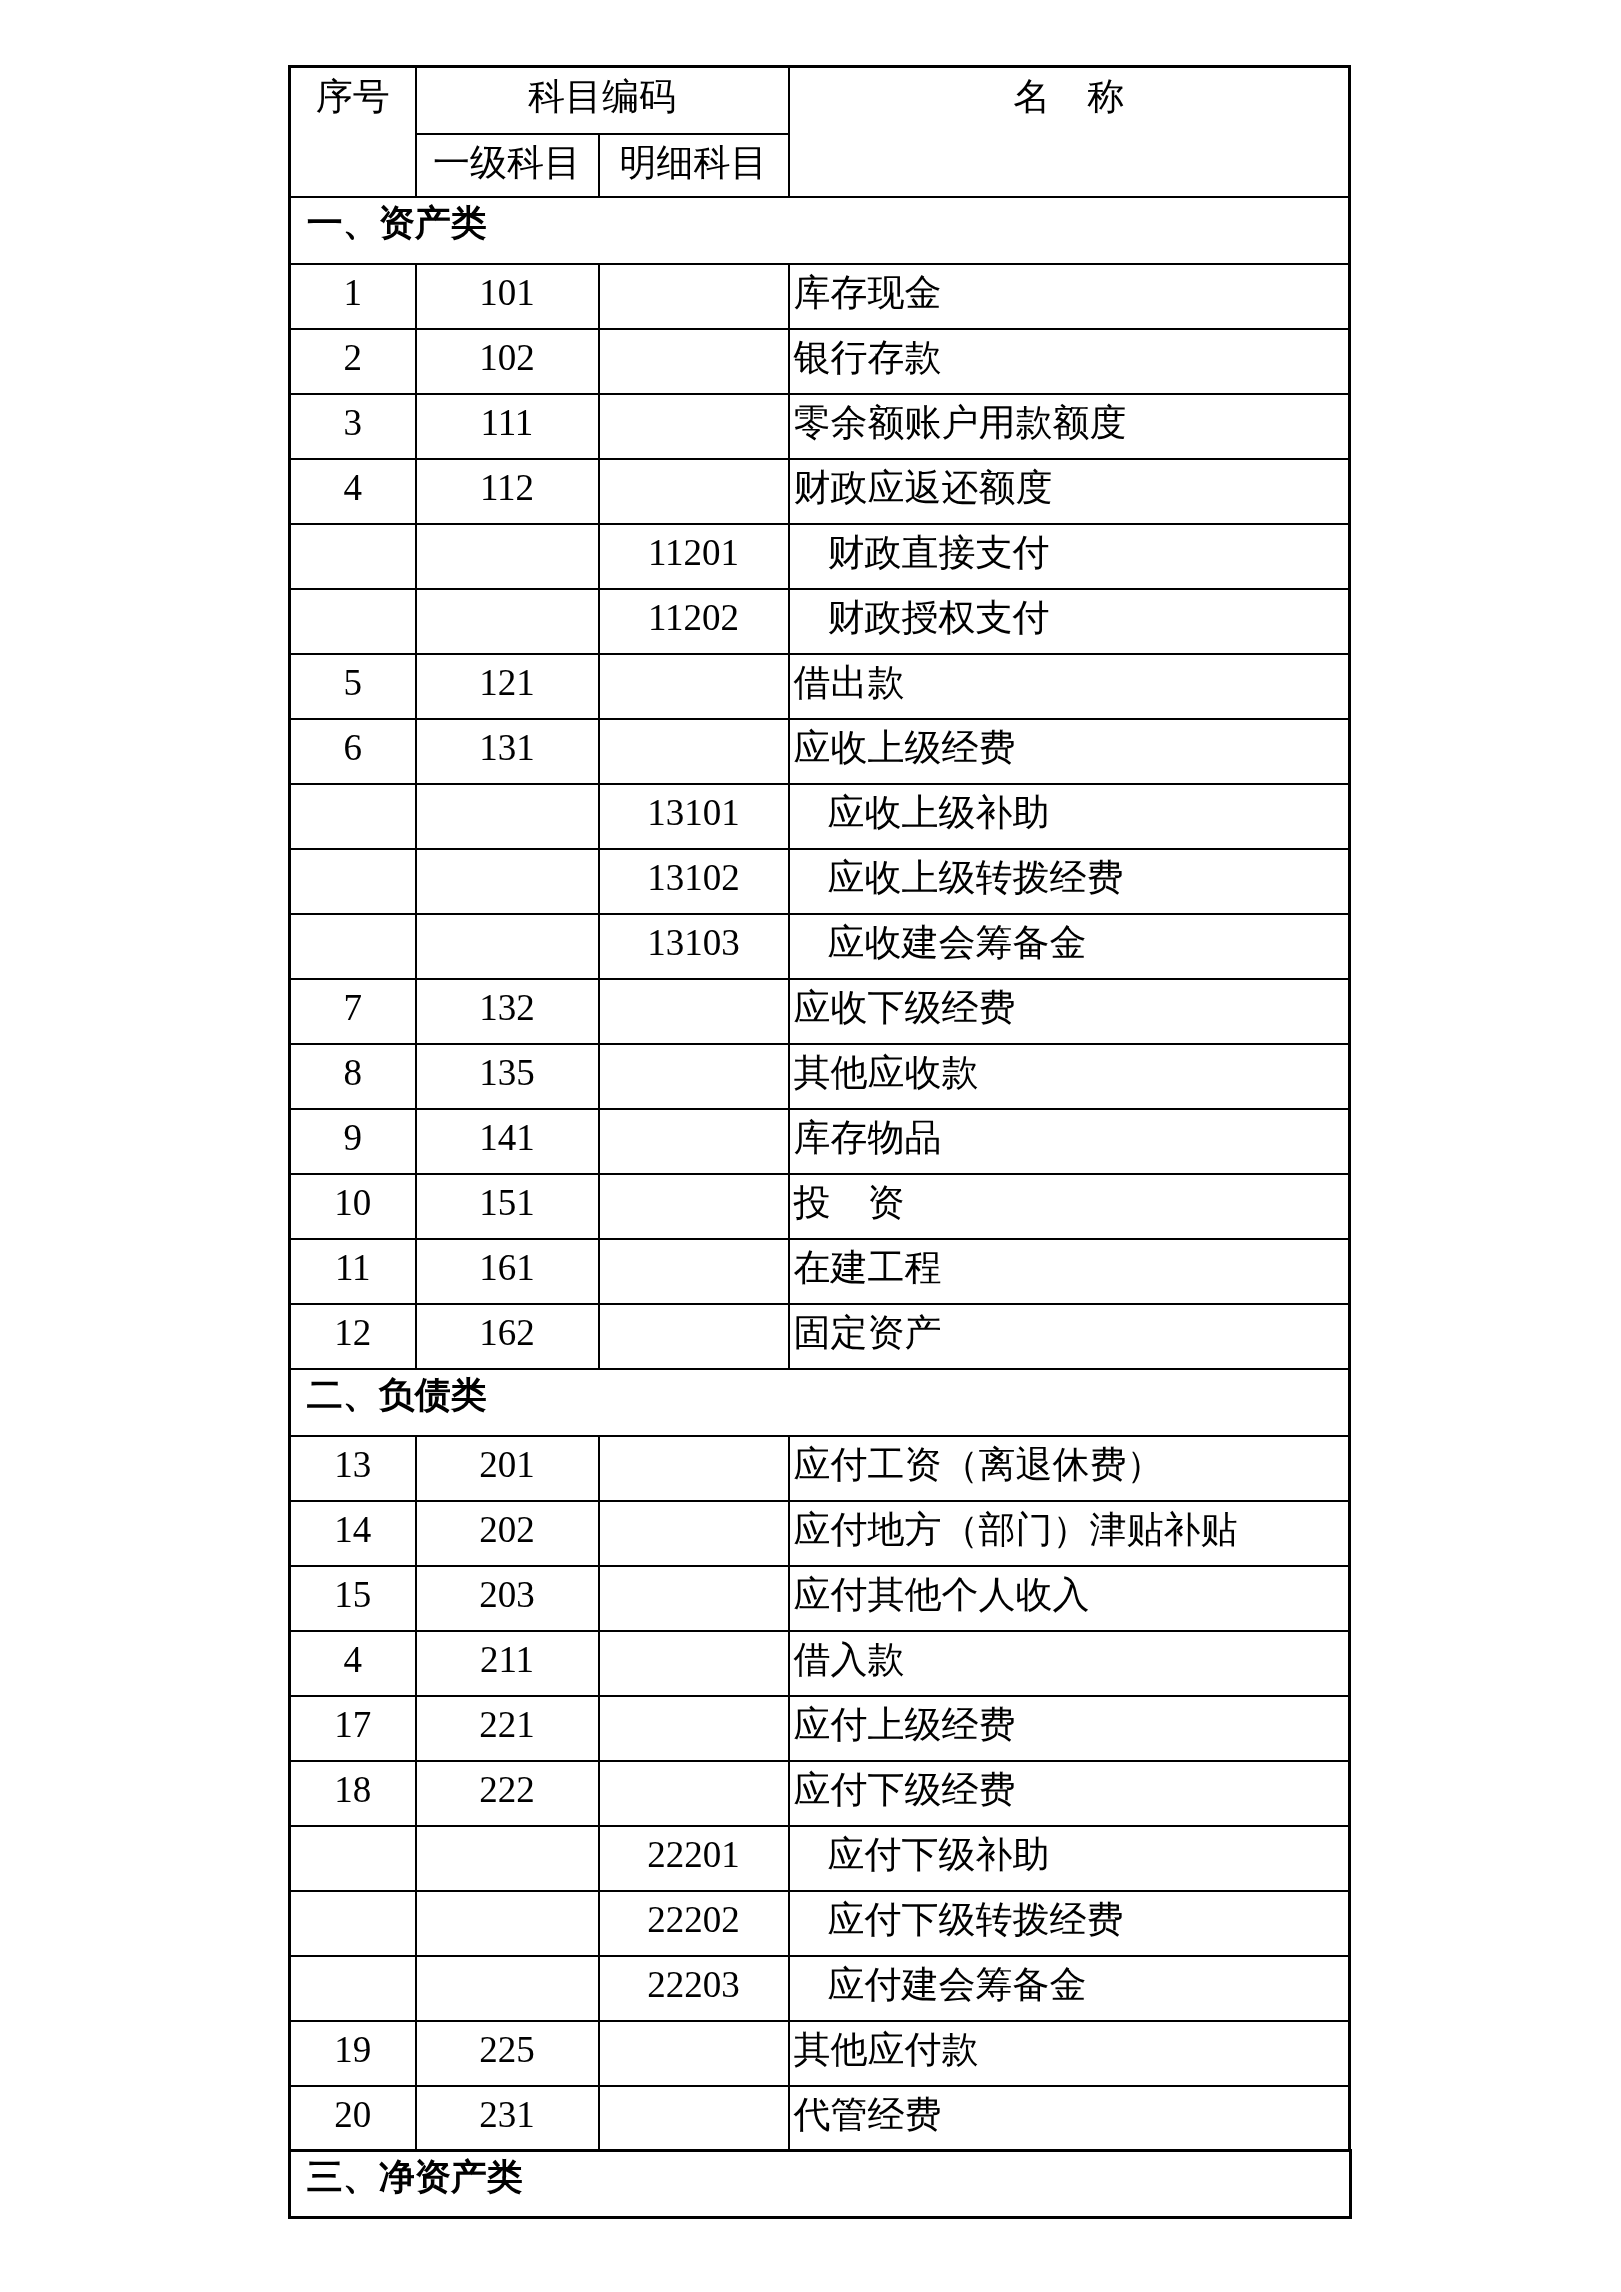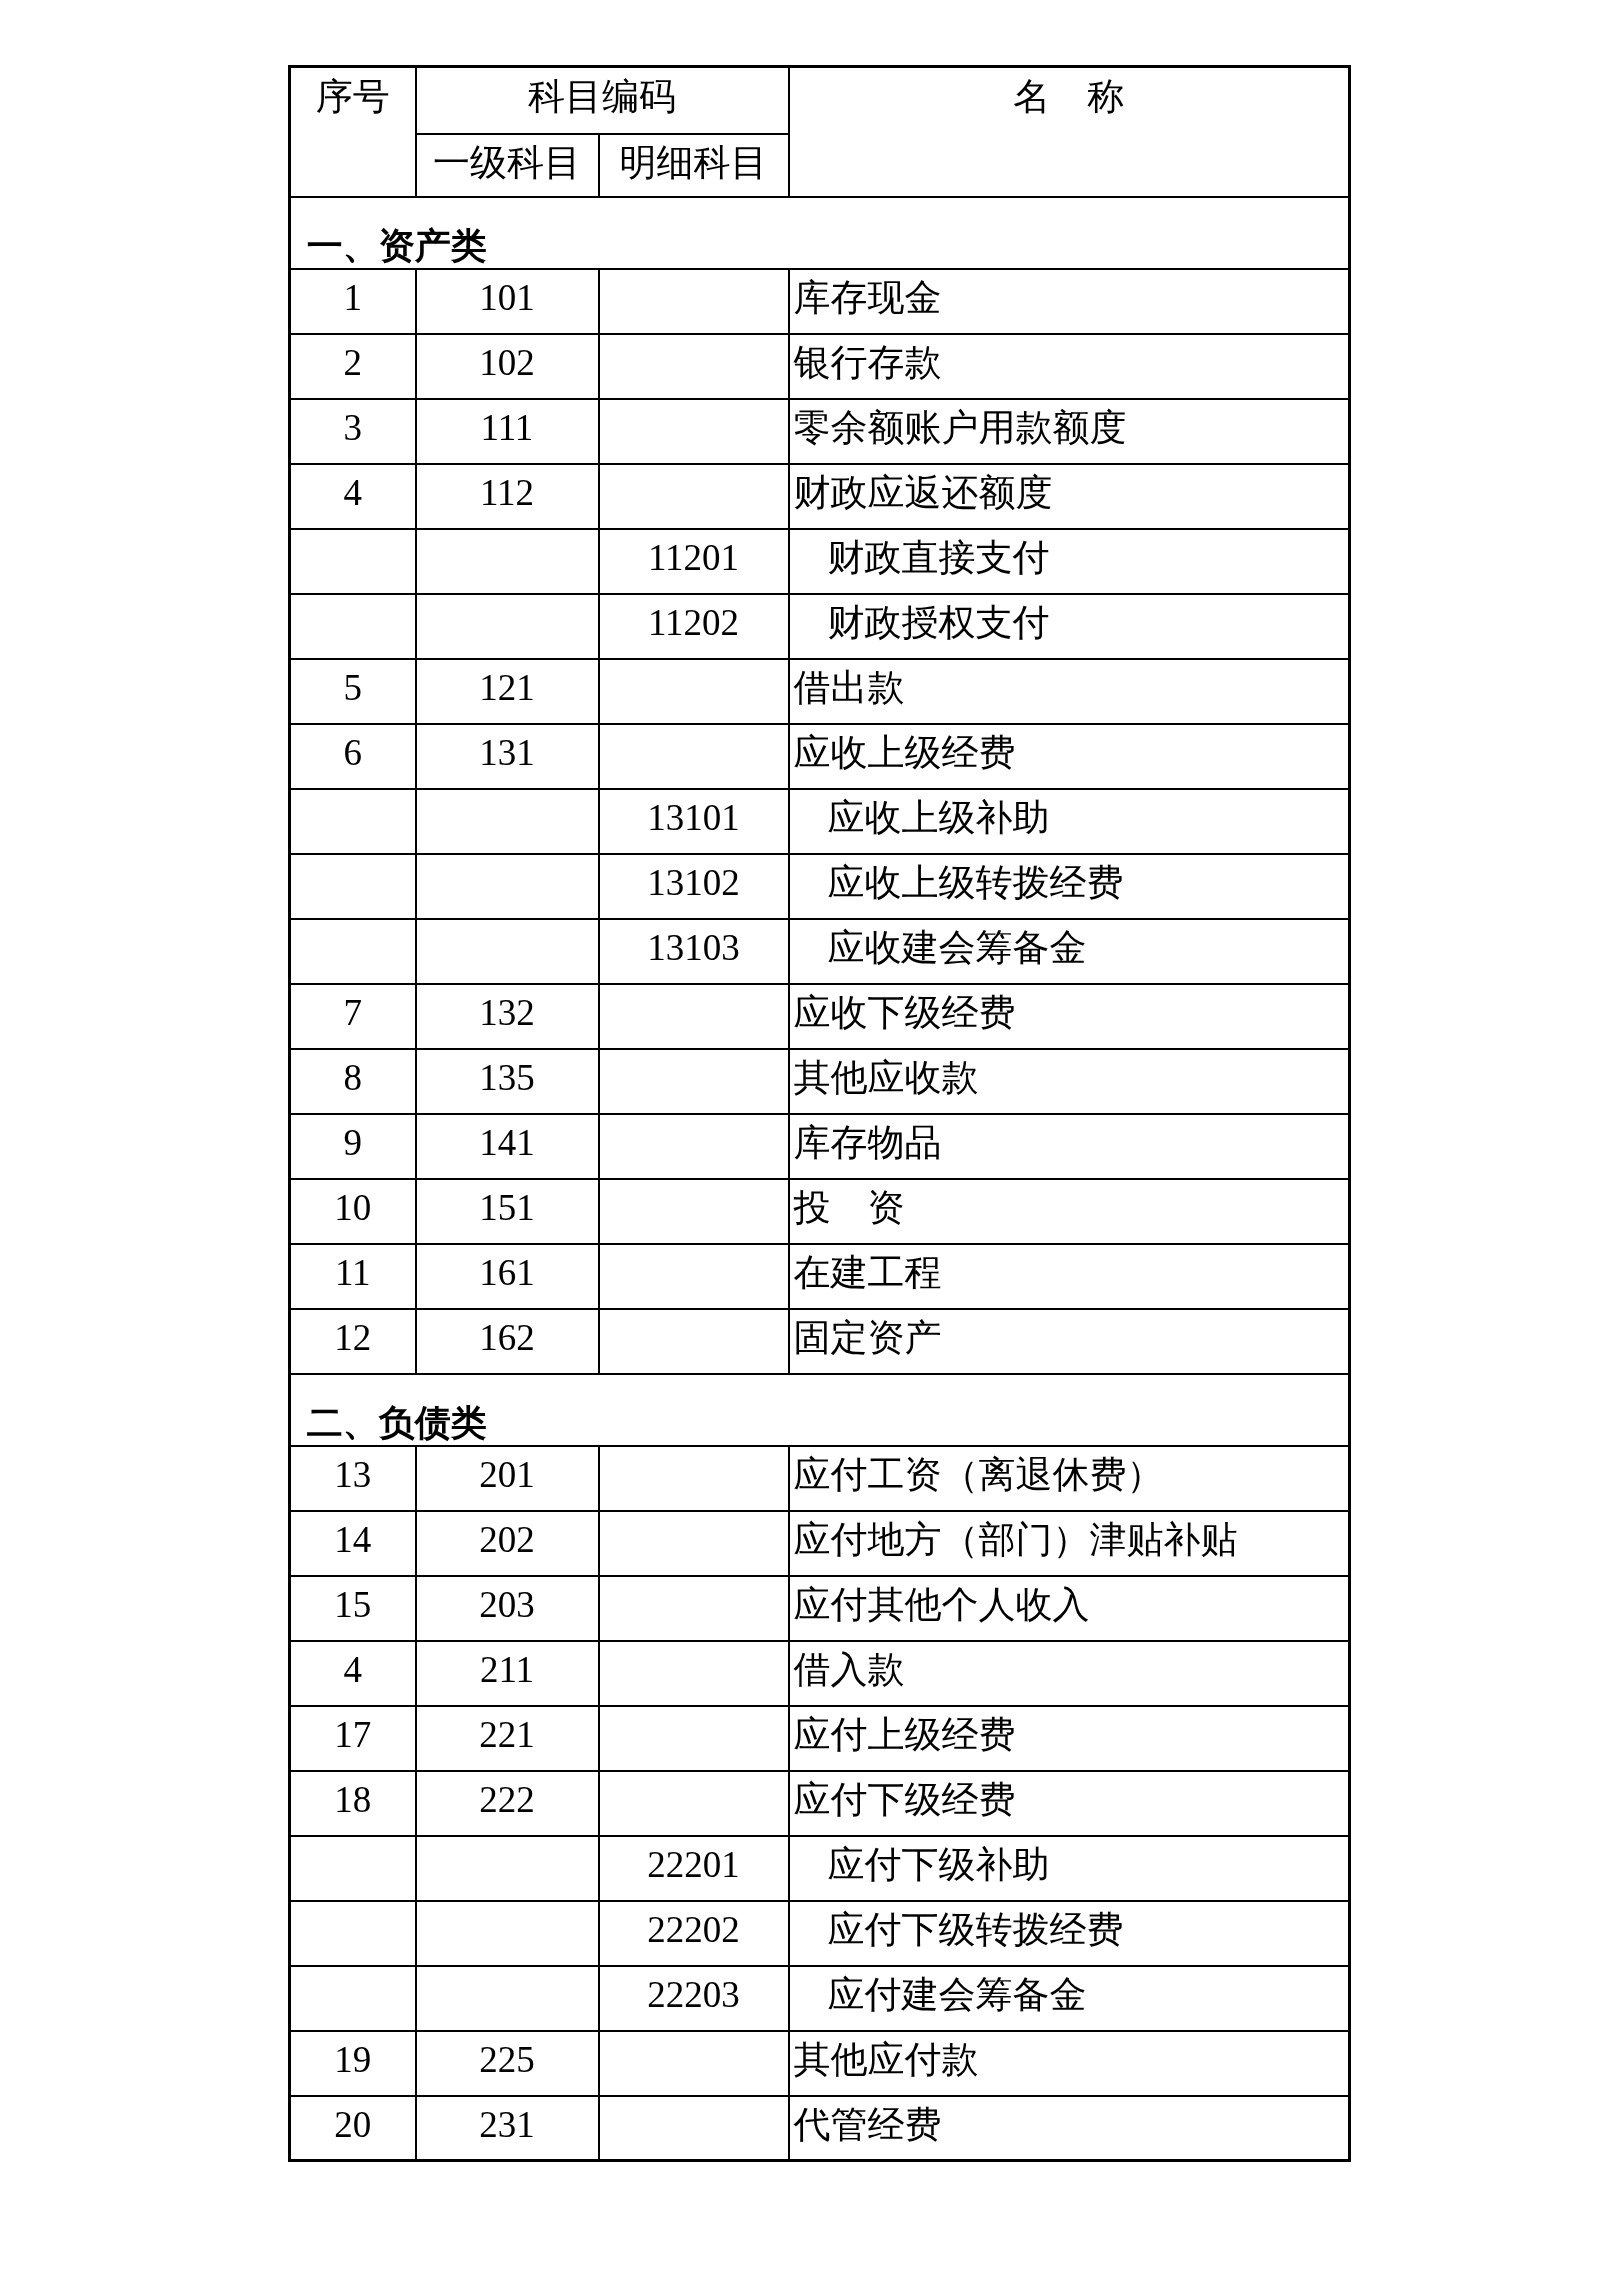--- a/index.html
+++ b/index.html
@@ -45,21 +45,21 @@
   }
   tr.header-row-1 { height: 67px; }
   tr.header-row-2 { height: 63px; }
   tr.body-row { height: 65px; }
   tr.section-row { height: 67px; }
   tr.section-row td {
     font-family: "Liberation Sans", "DejaVu Sans", sans-serif;
     font-weight: bold;
     font-size: 36px;
     padding-left: 15.7px;
-    padding-top: 25px;
+    padding-top: 2px;
   }
   td.c-sn, td.c-code {
     text-align: center;
   }
   td.c-name {
     text-align: left;
     padding-left: 13.7px;
   }
   td.c-name.indent {
     padding-left: 38px;
@@ -266,18 +266,21 @@
     </table>
 
     <table id="tail-table" class="doc-table">
       <colgroup>
         <col style="width:145px">
         <col style="width:167px">
         <col style="width:190px">
         <col style="width:559px">
       </colgroup>
       <tbody id="tail-sections">
+          <tr class="section-row">
+            <td colspan="4">三、净资产类</td>
+          </tr>
         </tbody>
     </table>
 
   </div>
 </div>
 
 
 </body></html>

